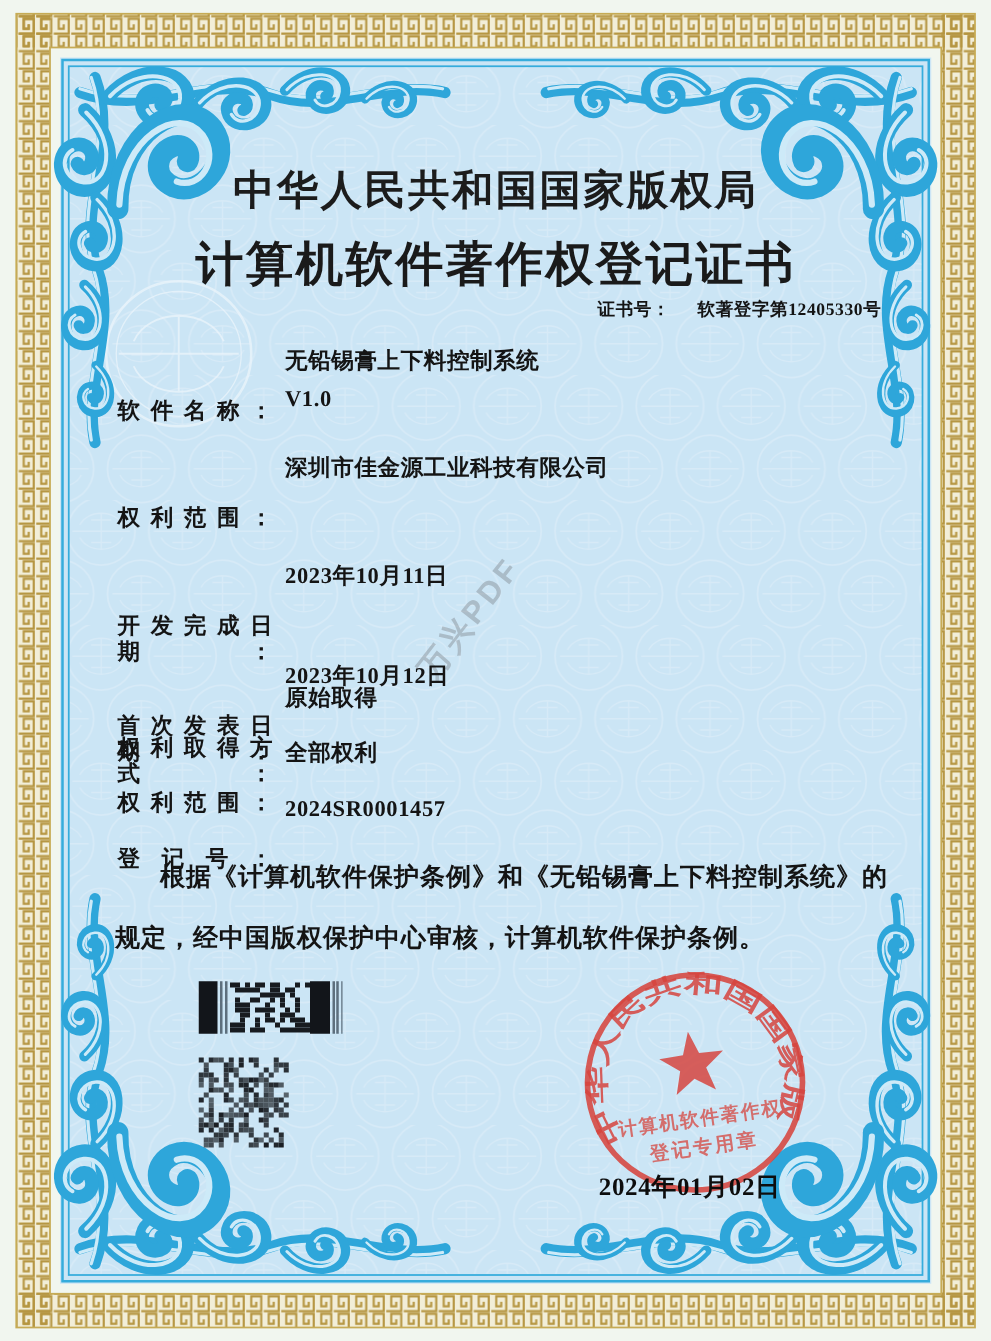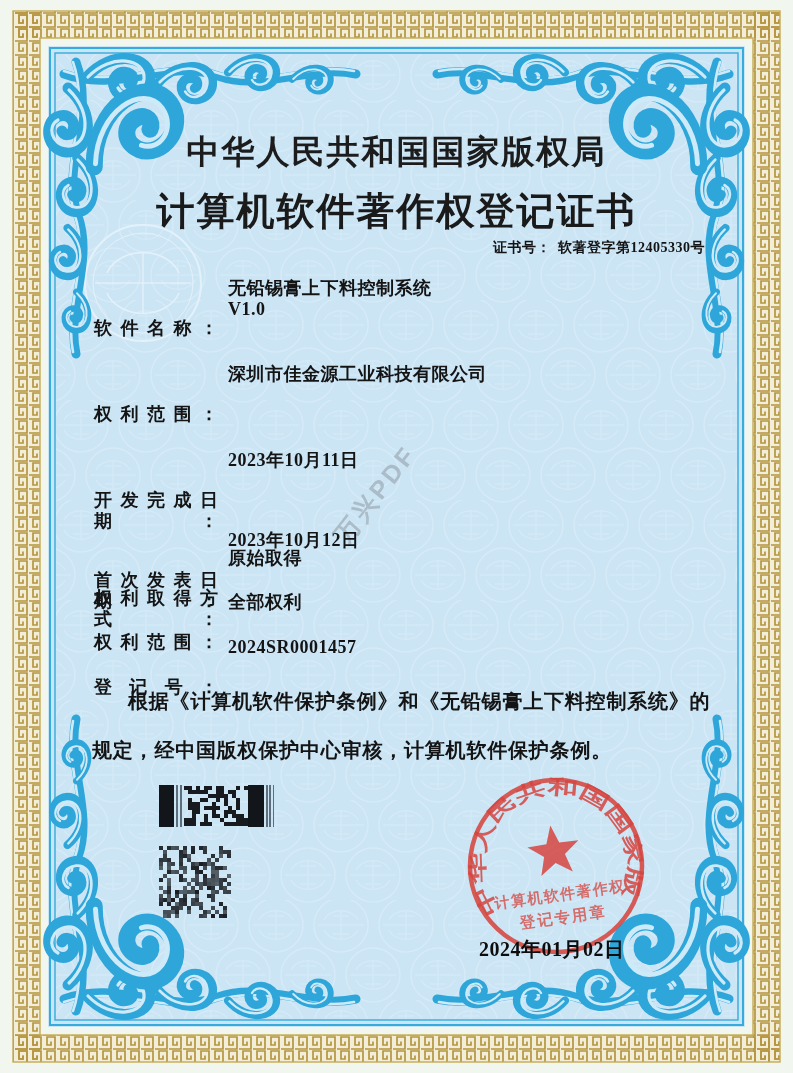--- a/index.html
+++ b/index.html
@@ -6,28 +6,28 @@
   .page{
     position:relative;width:793px;height:1073px;overflow:hidden;
     background:#f1f6ef;
     font-family:"Liberation Serif", serif;
     color:#141414;
   }
   svg.frame{position:absolute;left:0;top:0;z-index:0;}
   .txt{position:absolute;z-index:2;font-weight:700;white-space:nowrap;}
   .authority{top:130px;left:0;width:793px;text-align:center;font-size:33px;letter-spacing:2px;color:#1c1c1c;}
   .cert-title{top:186px;left:0;width:793px;text-align:center;font-size:38px;letter-spacing:2px;color:#1a1a1a;}
-  .certno{top:239px;right:88px;font-size:14px;letter-spacing:.5px;display:flex;gap:7px;}
+  .certno{top:239px;right:88px;font-size:14px;letter-spacing:.5px;display:flex;gap:22px;}
   .row{position:absolute;left:94px;z-index:2;display:flex;align-items:flex-start;}
   .row .lbl{
     display:inline-block;width:124px;font-size:18px;font-weight:700;
     text-align:justify;text-align-last:justify;line-height:1.15;margin-top:40px;
   }
   .row .val{margin-left:10px;font-size:18px;font-weight:700;letter-spacing:.5px;line-height:1.15;}
-  .val .v2{margin-top:0;}
+  .val .v2{margin-top:10px;}
   .stmt{left:92px;font-size:20px;letter-spacing:.8px;font-weight:700;}
   .stmt.l1{top:688px;padding-left:36px;}
   .stmt.l2{top:737px;}
   .wm-pdf{
     position:absolute;left:318px;top:478px;z-index:1;font-family:"Liberation Sans",sans-serif;
     font-size:25px;font-weight:700;color:rgba(125,132,138,.42);letter-spacing:3px;
     transform:rotate(-52deg);transform-origin:center;
   }
   .barcode{position:absolute;left:159px;top:785px;width:118px;height:42px;z-index:2;display:flex;align-items:stretch;}
   .bc-block{background:#12151a;height:42px;}

